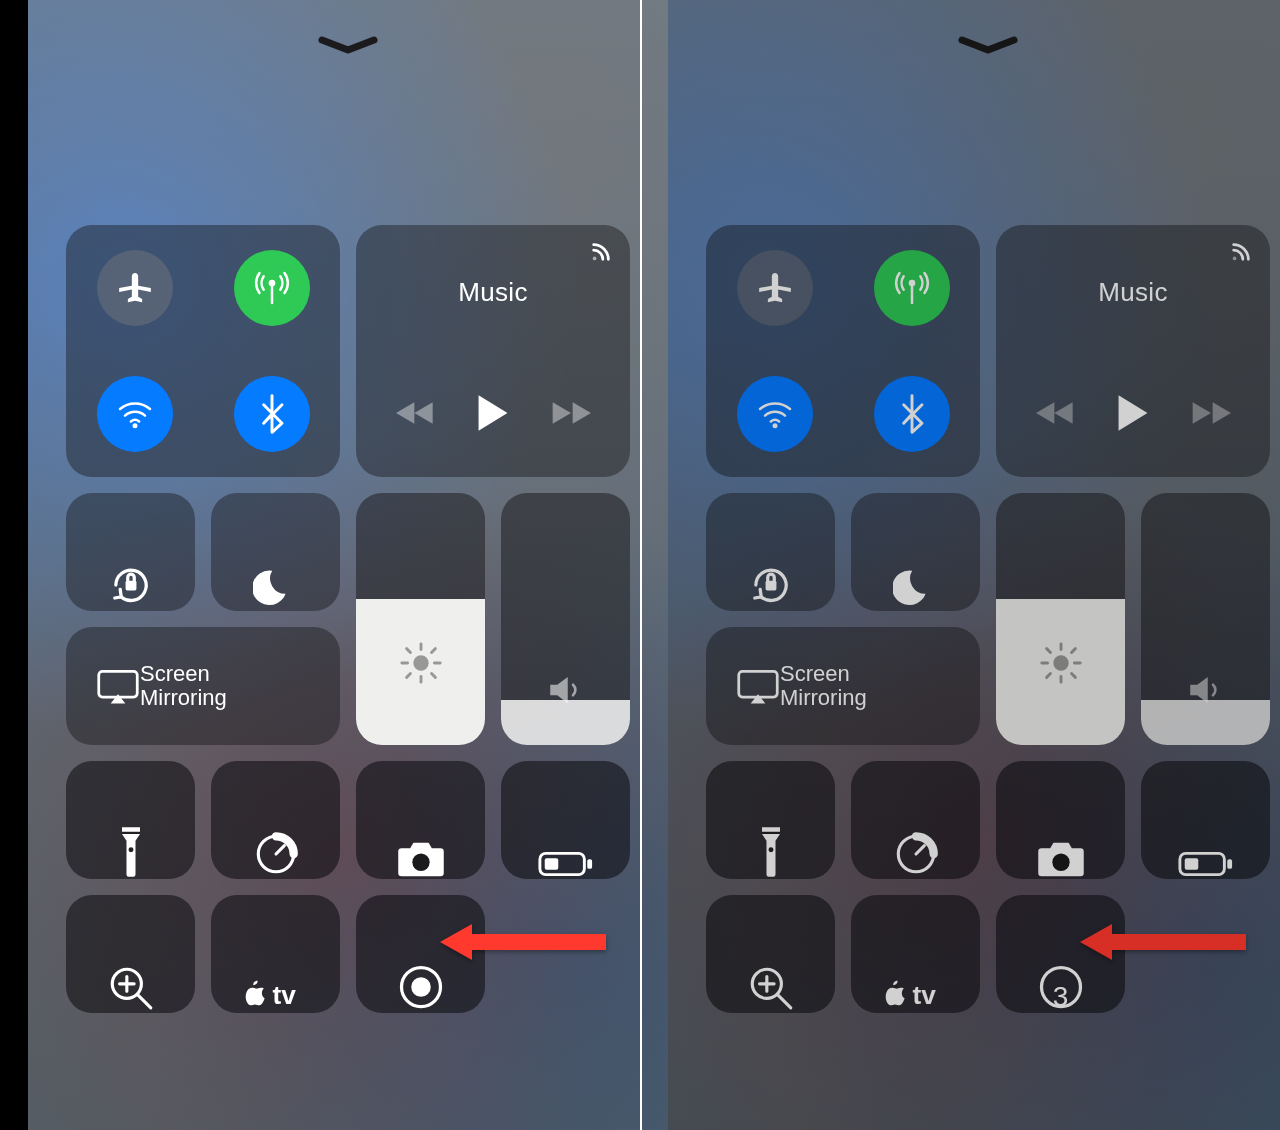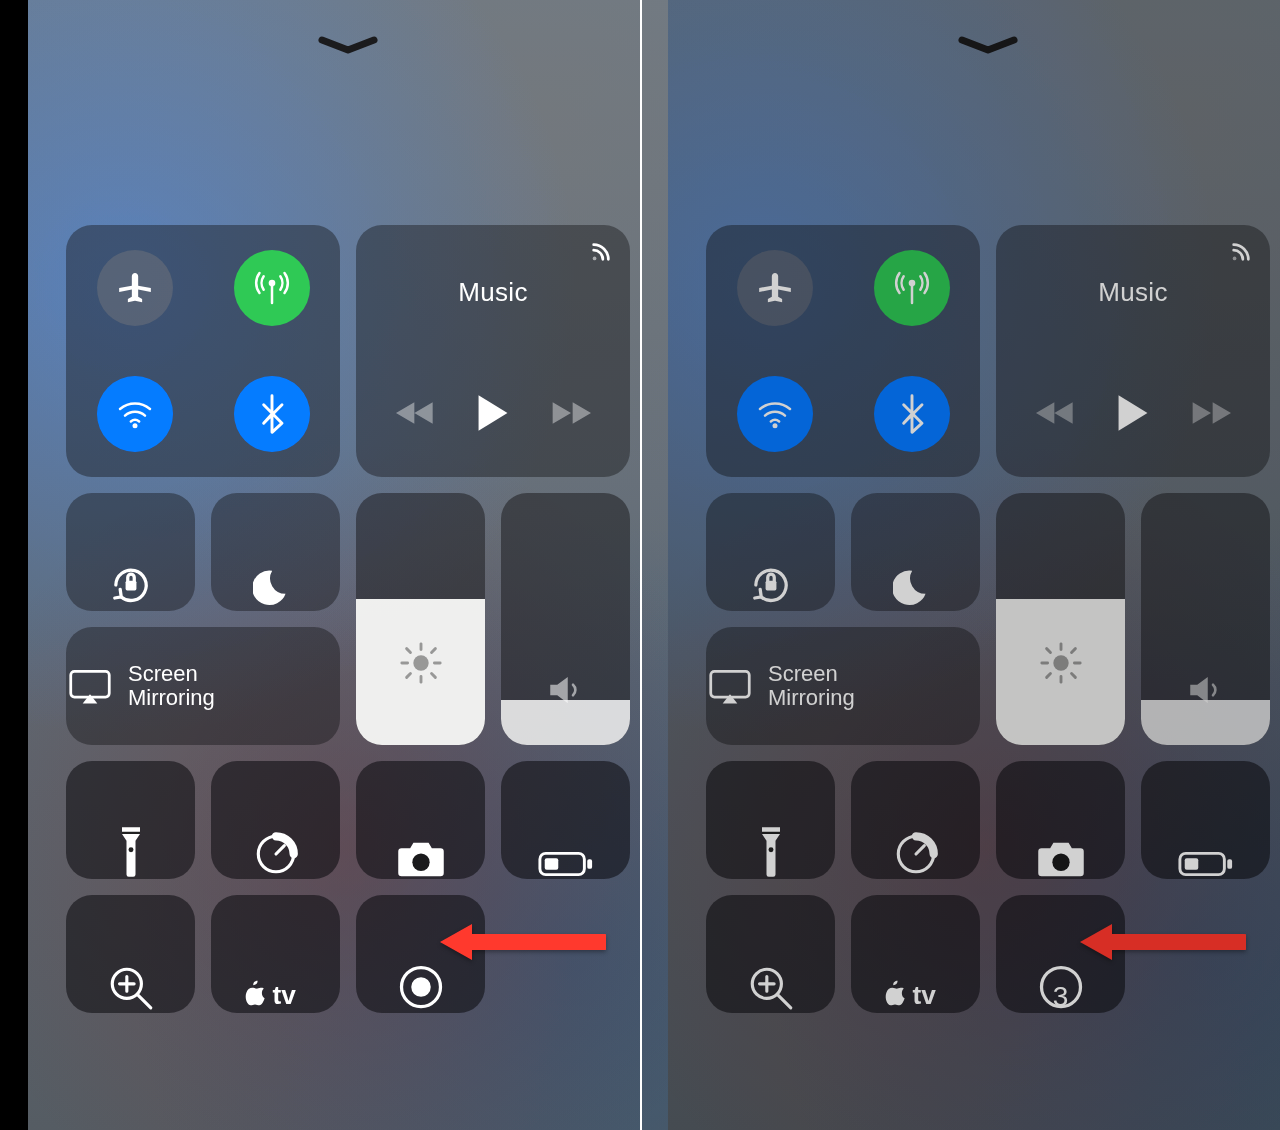--- a/index.html
+++ b/index.html
@@ -60,21 +60,21 @@
   .media { grid-column: span 2; grid-row: span 2; display:flex; flex-direction:column; align-items:center; }
   .airplay-ind { position:absolute; top:16px; right:18px; color:rgba(255,255,255,.55);}
   .media-title { margin-top:52px; font-size:26px; font-weight:400; color:#fff; letter-spacing:.3px;}
   .media-controls { margin-top:auto; margin-bottom:40px; width:100%; display:flex; align-items:center; justify-content:space-evenly; }
   .media-controls .disabled { opacity:.4; }
 
   
   .sq { display:flex; align-items:flex-end; justify-content:center; }
 
   
-  .mirror { grid-column: span 2; display:flex; align-items:center; gap:16px; padding:0 2px; }
+  .mirror { grid-column: span 2; display:flex; align-items:center; padding:0 30px; }
   .mirror-label { font-size:22px; line-height:1.1; color:#fff; white-space:pre-line; }
 
   
   .vslider {
     grid-row: span 2;
     background: rgba(30,30,32,.55);
     border-radius:26px;
     position:relative; overflow:hidden;
     display:flex; align-items:flex-end; justify-content:center;
   }

